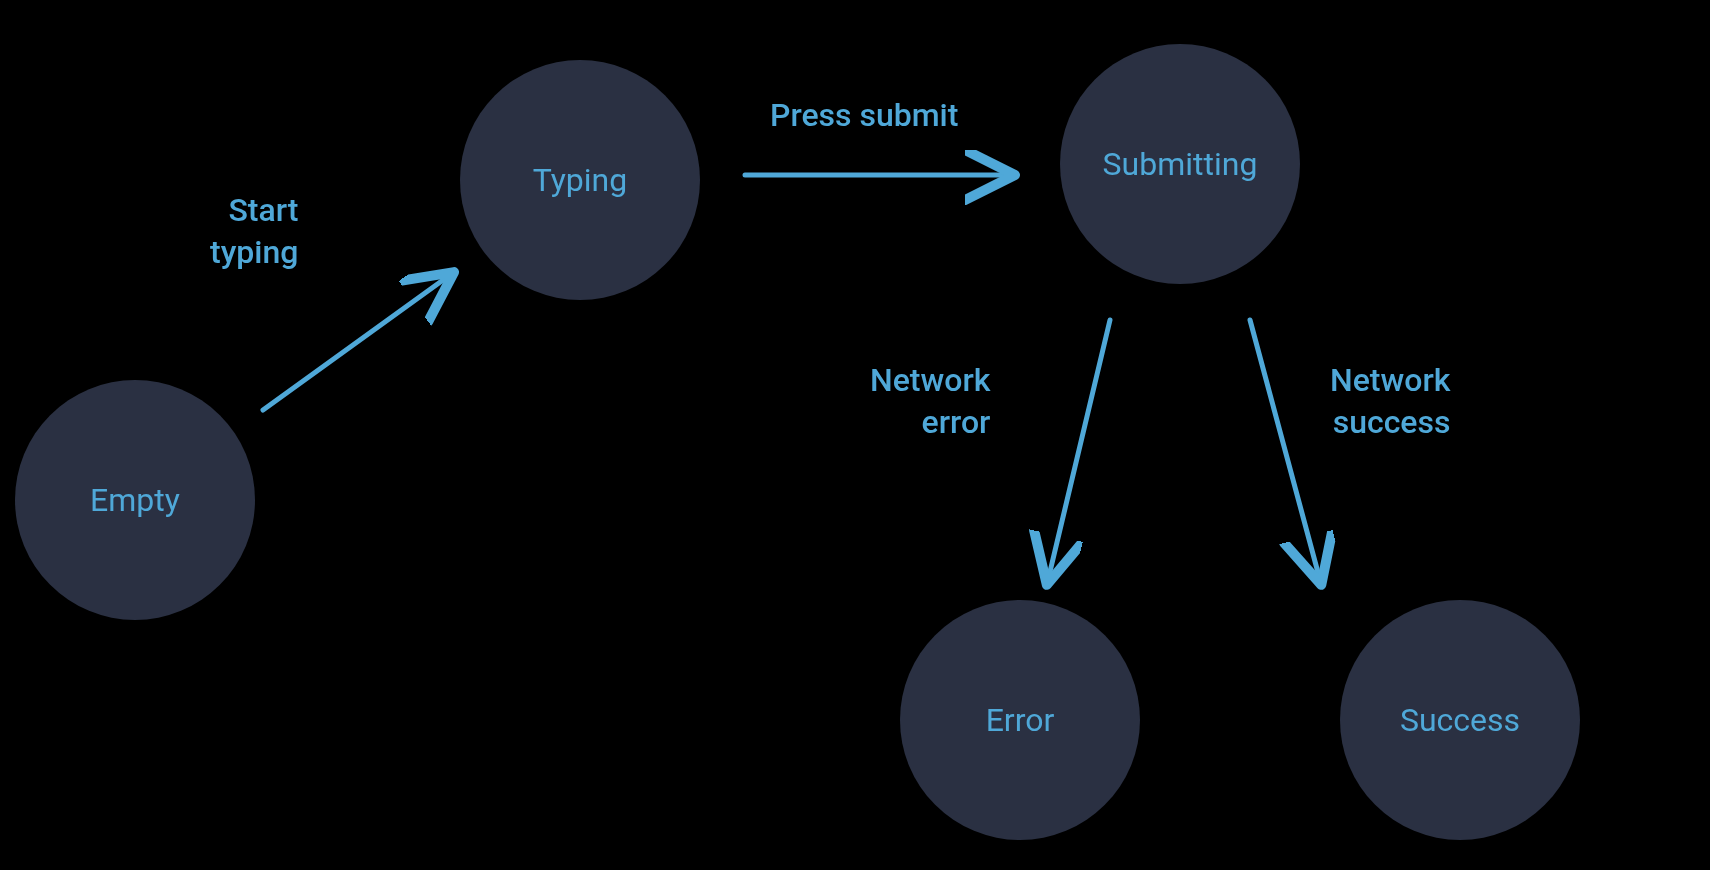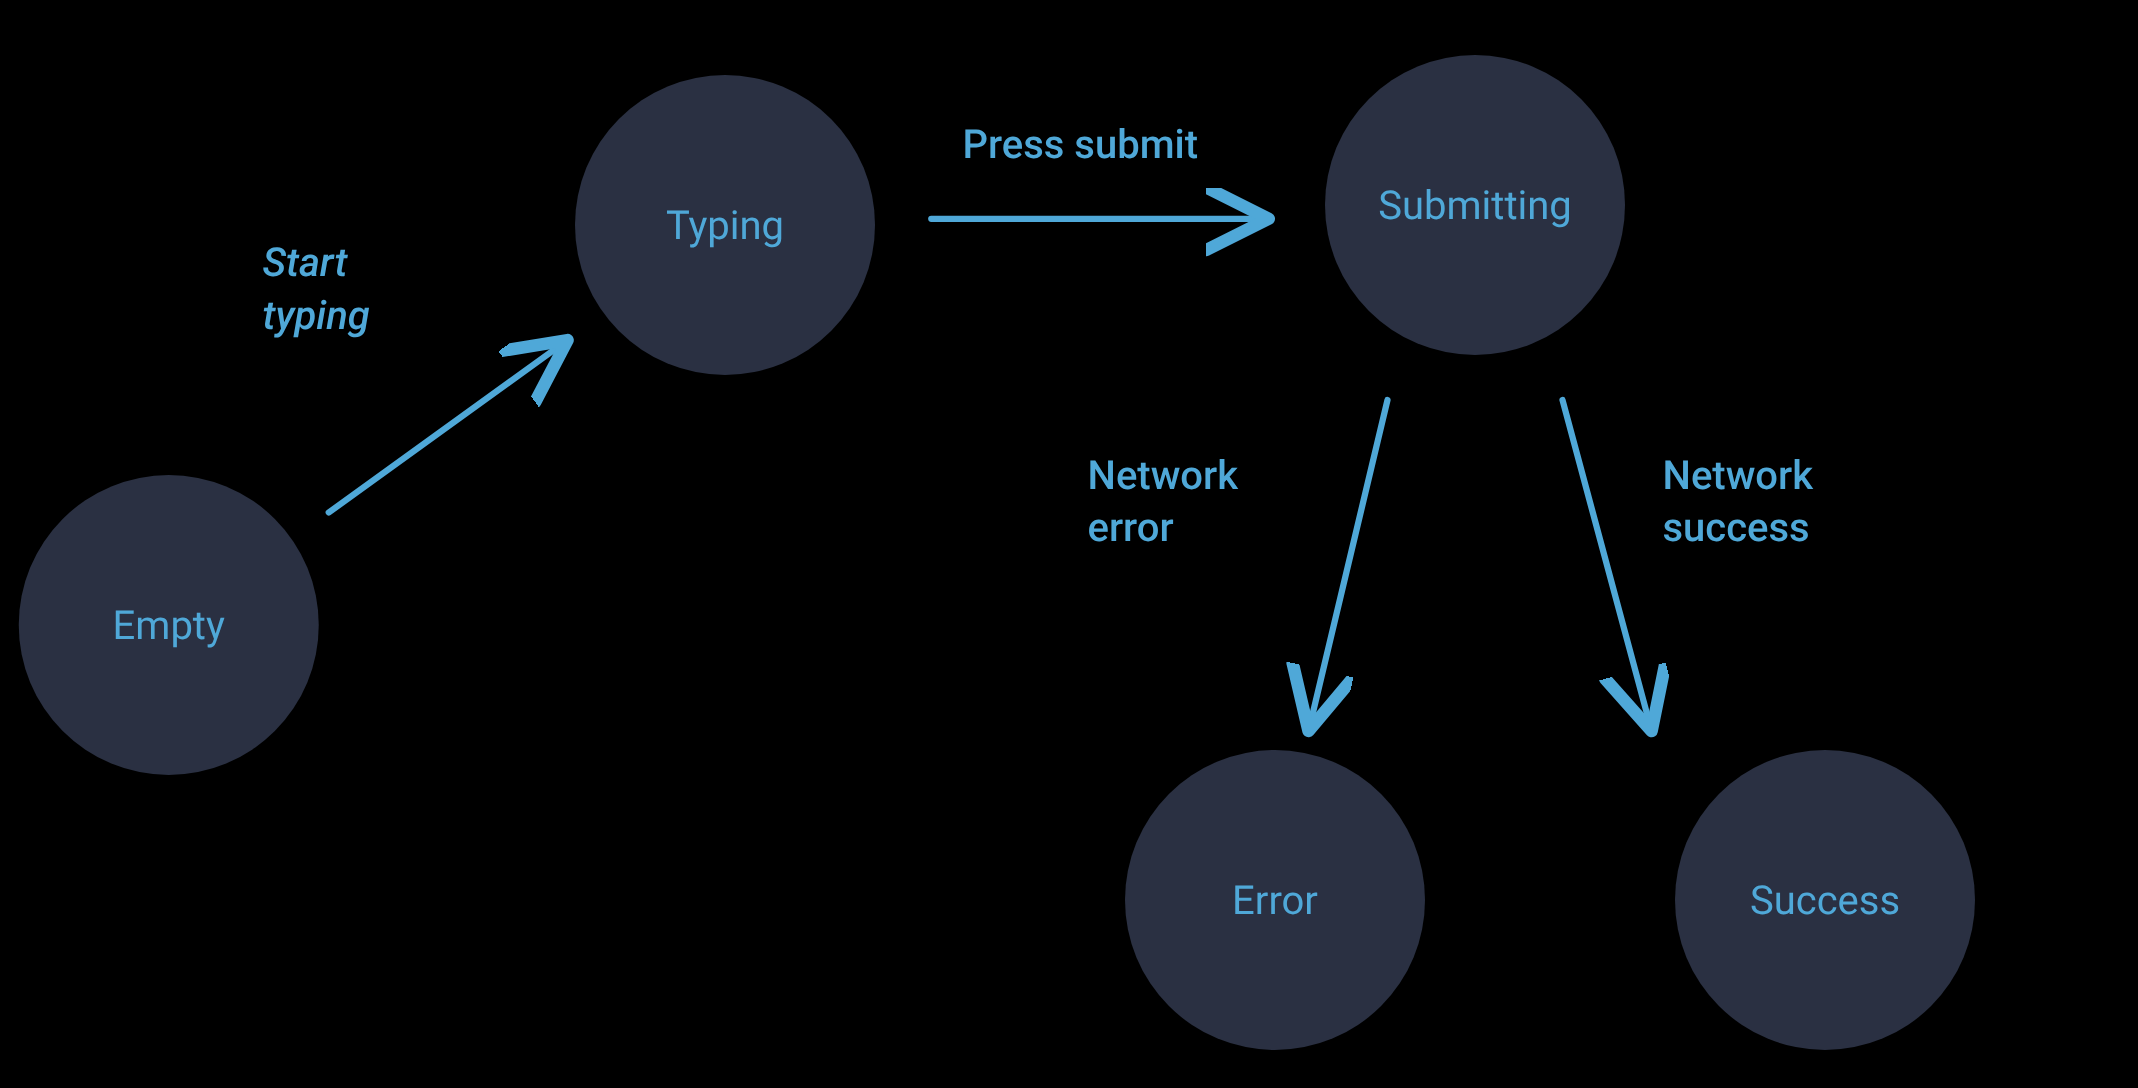--- a/index.html
+++ b/index.html
@@ -26,21 +26,21 @@
       justify-content: center;
       color: #4fa8d8;
       font-size: 32px;
       font-weight: 400;
     }
     .transition-label {
       position: absolute;
       color: #4fa8d8;
       font-size: 32px;
       font-weight: 500;
-      text-align: left;
+      text-align: right;
       line-height: 1.3;
     }
     svg.arrows {
       position: absolute;
       top: 0;
       left: 0;
       width: 1710px;
       height: 870px;
       pointer-events: none;
     }
@@ -61,21 +61,21 @@
 </div>
 
 <div class="state-node" style="left: 900px; top: 600px;">
   <span>Error</span>
 </div>
 
 <div class="state-node" style="left: 1340px; top: 600px;">
   <span>Success</span>
 </div>
 
-<div class="transition-label" style="left: 210px; top: 190px; white-space: pre-line; font-style: italic;">Start
+<div class="transition-label" style="left: 210px; top: 190px; white-space: pre-line;">Start
 typing</div>
 
 <div class="transition-label" style="left: 770px; top: 95px;">Press submit</div>
 
 <div class="transition-label" style="left: 870px; top: 360px; white-space: pre-line;">Network
 error</div>
 
 <div class="transition-label" style="left: 1330px; top: 360px; white-space: pre-line;">Network
 success</div>
 

